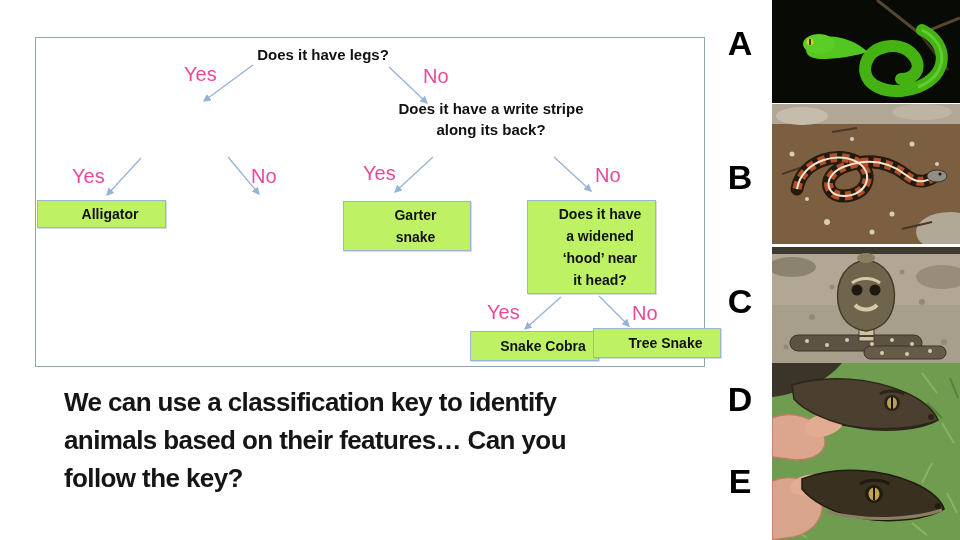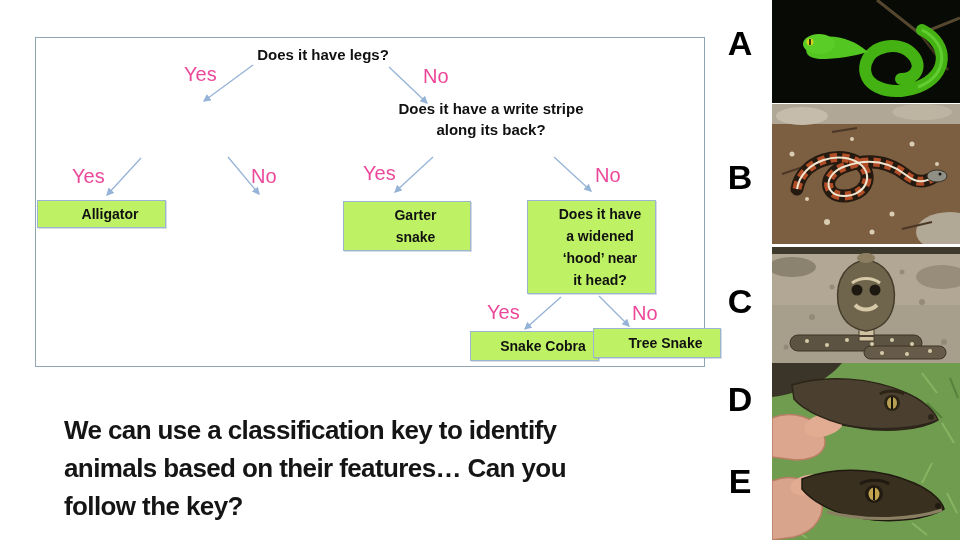--- a/index.html
+++ b/index.html
@@ -15,21 +15,21 @@
          color:#111; text-align:center; white-space:pre-line; }
   .fc-label{ position:absolute; font-size:20px; color:#ec4899;text-align:right; }
   .fc-box{ position:absolute; border:1px solid #9ab5d2; background:#bef264;
            box-shadow:1px 1px 0 rgba(120,140,160,.30);
            display:flex; align-items:center; justify-content:center;
            font-weight:bold; font-size:14px; line-height:22px; color:#111;
            text-align:center; white-space:pre-line;padding-left:17px; }
   
   .caption{ position:absolute; left:64px; top:383px; width:645px;
             font-size:26px; font-weight:bold; line-height:38px;
-            letter-spacing:-0.6px; color:#151515; white-space:pre-line;margin-top:28px; }
+            letter-spacing:-0.6px; color:#151515; white-space:pre-line; }
   
   .ans-letter{ position:absolute; left:722px; width:36px; text-align:center;
                font-weight:bold; font-size:34px; color:#000; }
   
   .photo{ position:absolute; left:772px; width:188px; overflow:hidden; }
   .photo svg{ display:block; }
 </style>
 </head>
 <body>
 

